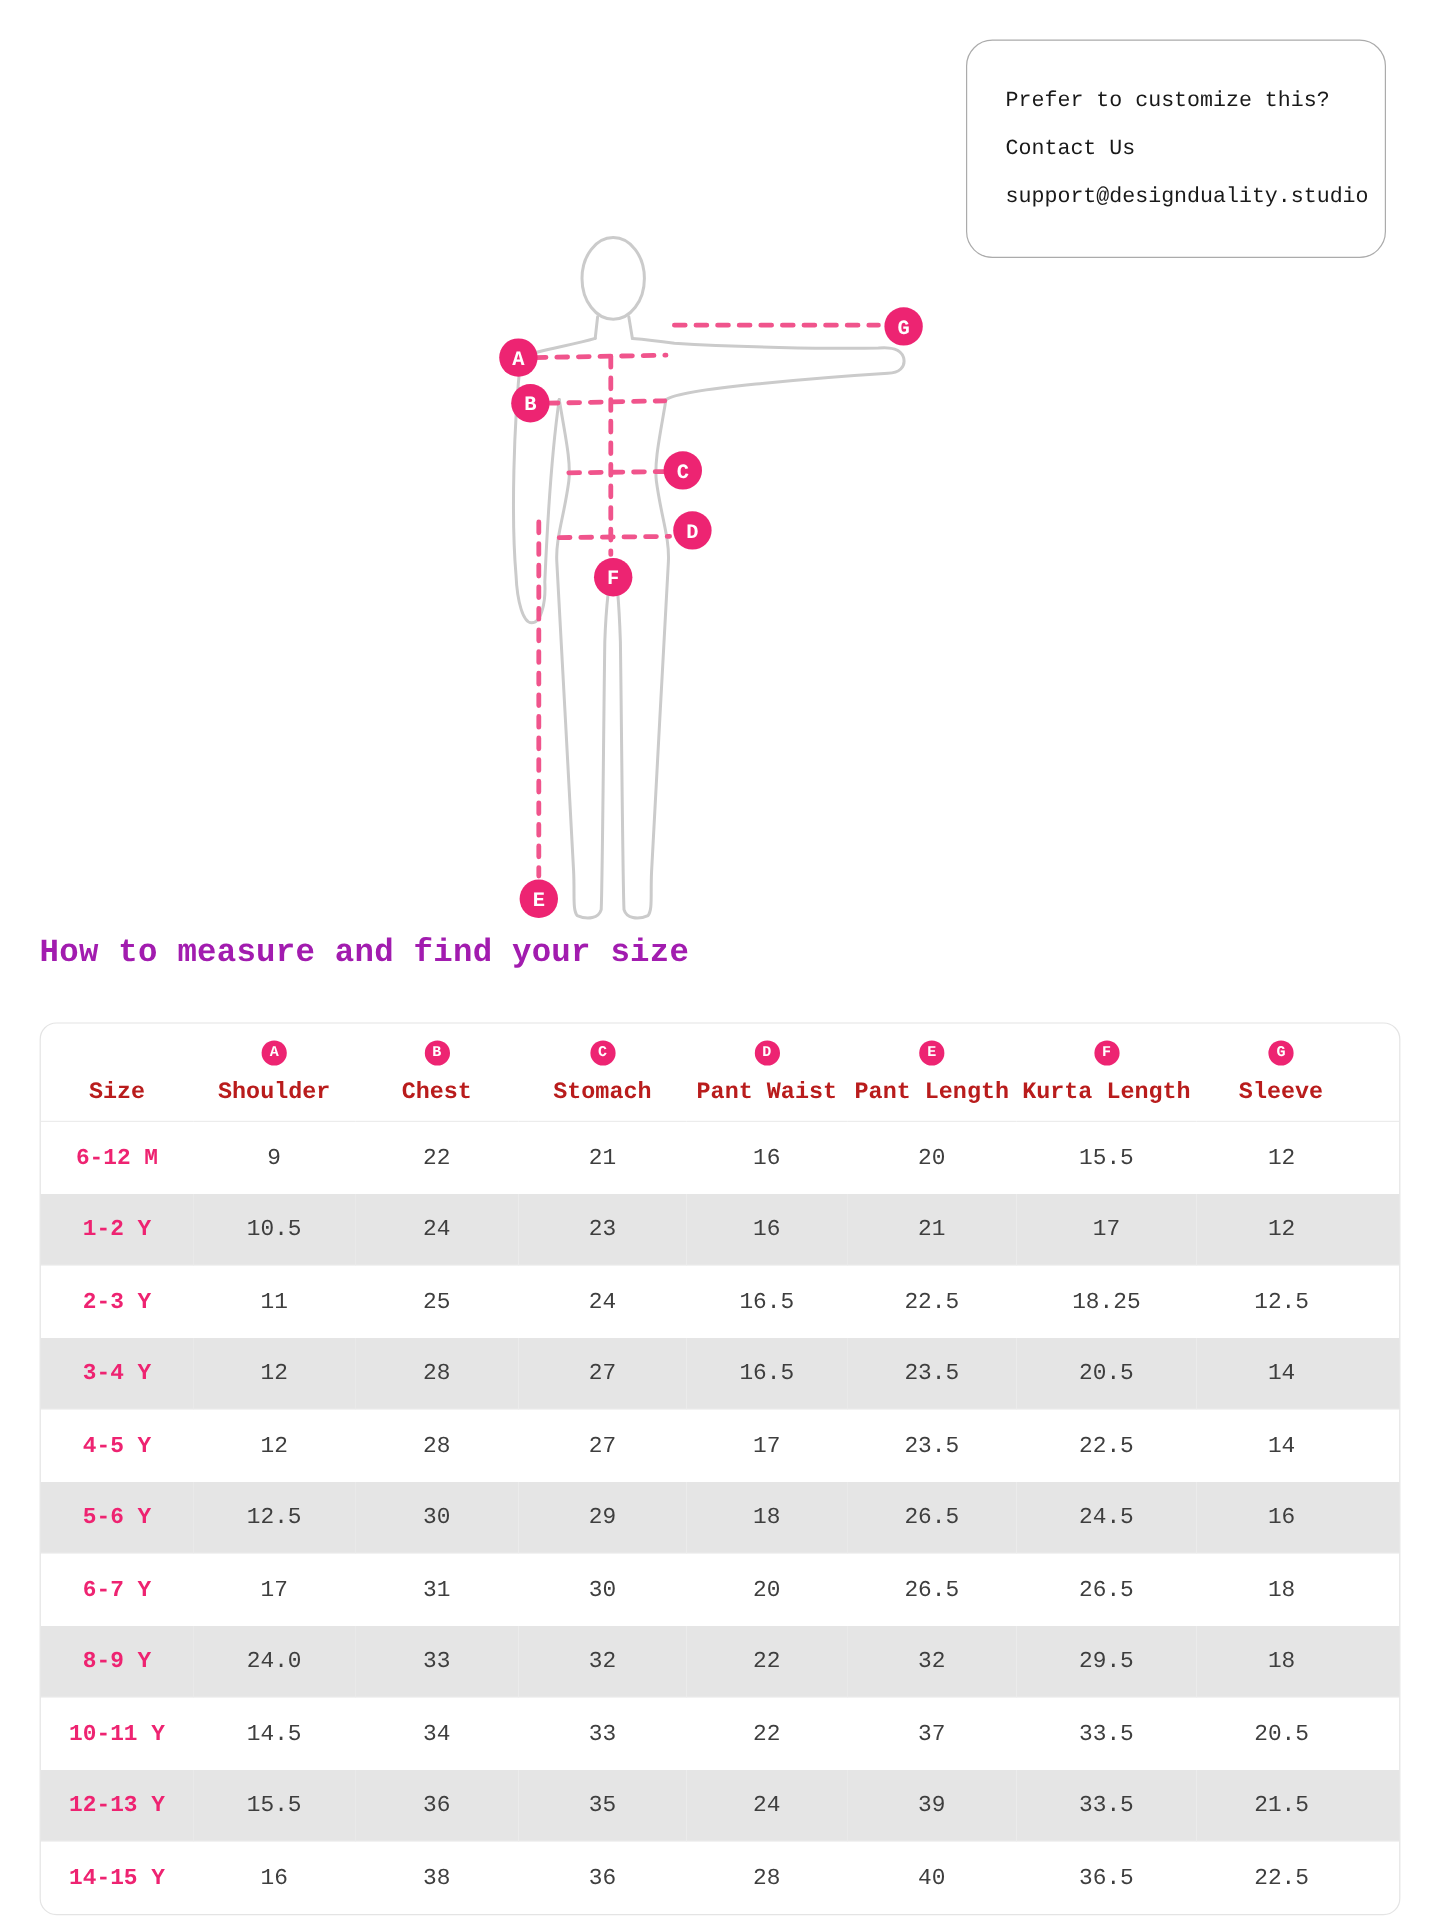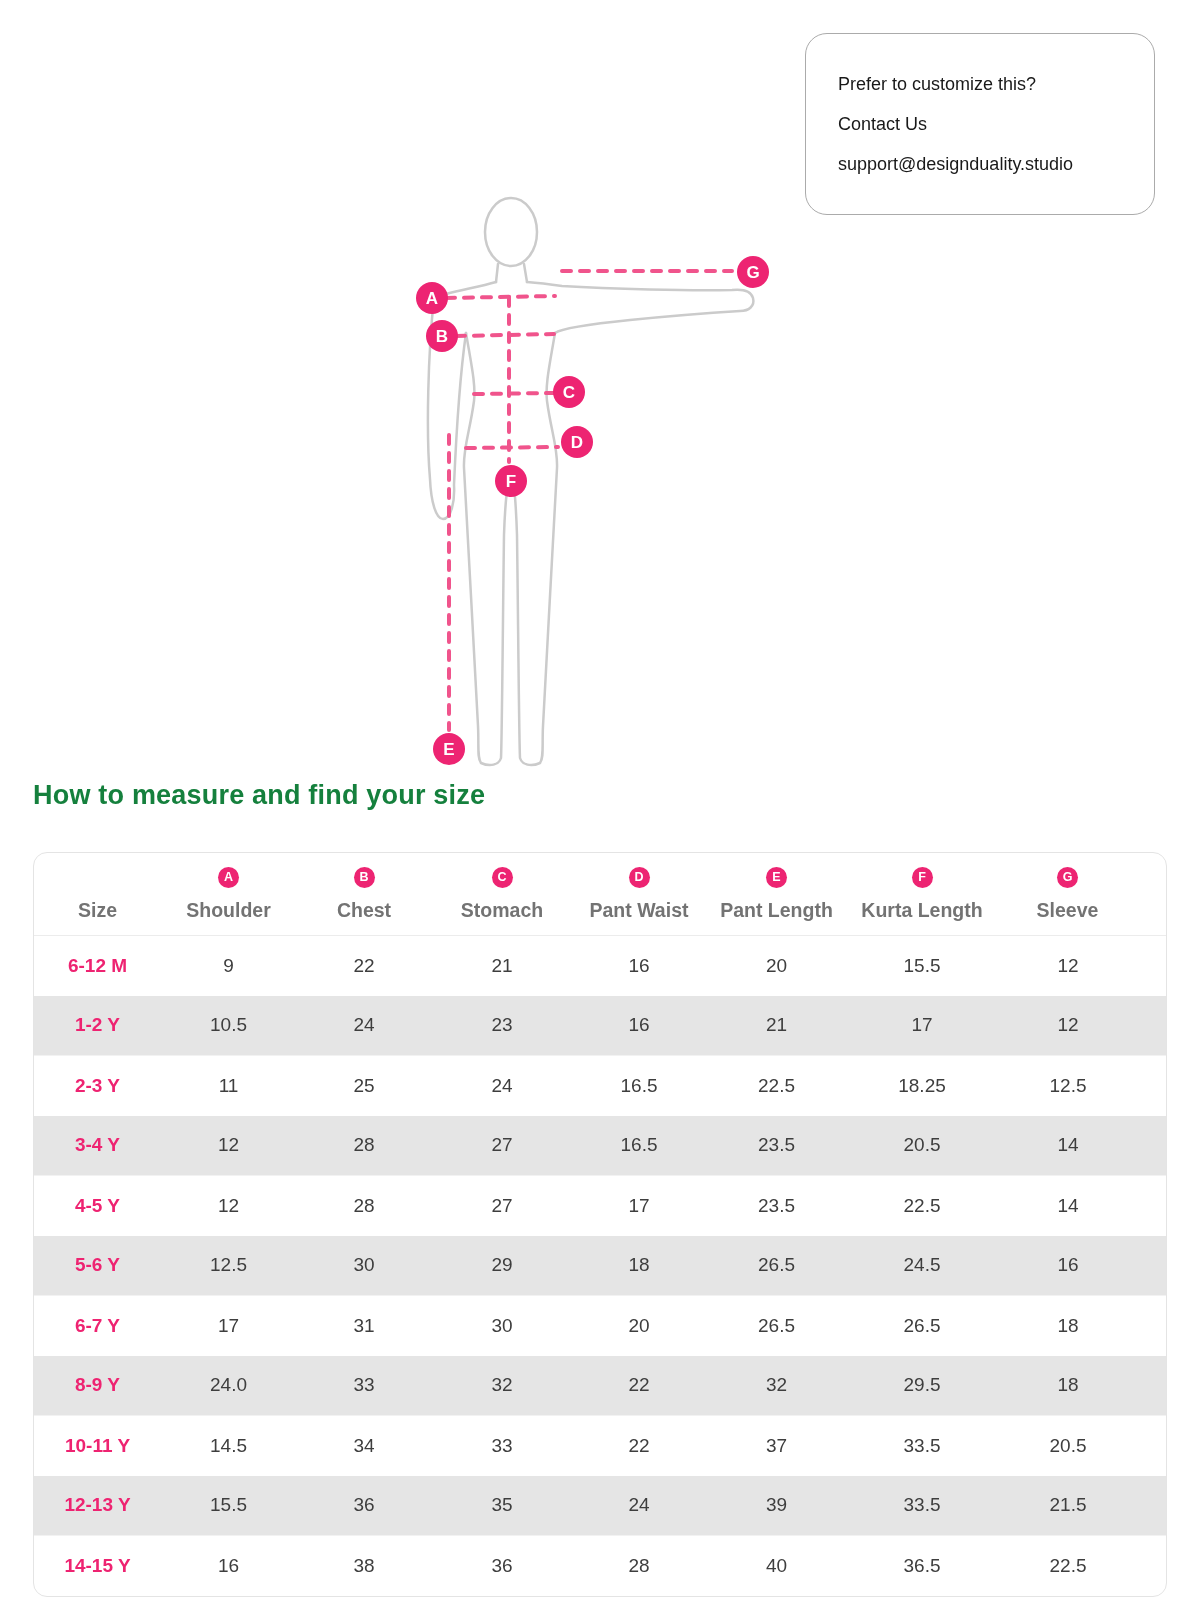--- a/index.html
+++ b/index.html
@@ -1,55 +1,55 @@
 <!DOCTYPE html>
 <html><head>
 <meta charset="utf-8">
 <style>
   html, body { margin: 0; padding: 0; background: #ffffff; }
   body {
     width: 1200px; height: 1600px;
     font-family: "Liberation Sans", "DejaVu Sans", sans-serif;
     position: relative; overflow: hidden;
   }
-  .page { position: relative; width: 1200px; height: 1600px; }
+  .page { position: relative; width: 1200px; height: 1600px; font-family: Liberation Mono, monospace; }
 
   
   .callout {
     position: absolute; left: 805px; top: 33px; width: 350px; height: 182px;
     box-sizing: border-box; background: #ffffff;
     border: 1.5px solid #ababab; border-radius: 22px;
     padding: 30px 10px 0 32px;
   }
   .callout p { margin: 0; line-height: 40px; font-size: 18px; color: #191919; white-space: nowrap; }
 
   
   .diagram { position: absolute; left: 350px; top: 185px; }
 
   
   .heading {
     position: absolute; left: 33px; top: 780px; margin: 0;
-    font-size: 27px; font-weight: bold; color: #15803d; letter-spacing: 0.2px;
+    font-size: 27px; font-weight: bold; color: #a21caf; letter-spacing: 0.2px;
   }
 
   
   .size-table-wrap {
     position: absolute; left: 33px; top: 852px; width: 1134px;
     box-sizing: border-box; background: #ffffff;
     border: 1.5px solid #e4e4e4; border-radius: 14px; overflow: hidden;
   }
   table.size-table { width: 100%; border-collapse: collapse; table-layout: fixed; }
   thead th { padding: 14px 0 13px; border-bottom: 1px solid #ececec; vertical-align: top; }
   .hdr-circle {
     display: block; width: 21px; height: 21px; margin: 0 auto 11px;
     border-radius: 50%; background: #ed2472; color: #ffffff;
     font-size: 12.5px; font-weight: bold; line-height: 21px; text-align: center;
   }
   .hdr-circle.spacer { visibility: hidden; }
-  .hdr-label { font-size: 19.5px; font-weight: bold; color: #737373; text-align: center; white-space: nowrap; }
+  .hdr-label { font-size: 19.5px; font-weight: bold; color: #b91c1c; text-align: center; white-space: nowrap; }
   tbody tr { border-top: 1px solid #f2f2f2; }
   tbody tr.pink { background: #e5e5e5; border-top: none; }
   tbody td { height: 57.5px; text-align: center; font-size: 19px; color: #3e3e3e; }
   tbody td.size-cell { color: #ee2371; font-weight: bold; }
   table.size-table th:last-child, table.size-table td:last-child { padding-right: 30px; }
 </style>
 </head>
 <body>
 
 <div class="page">

